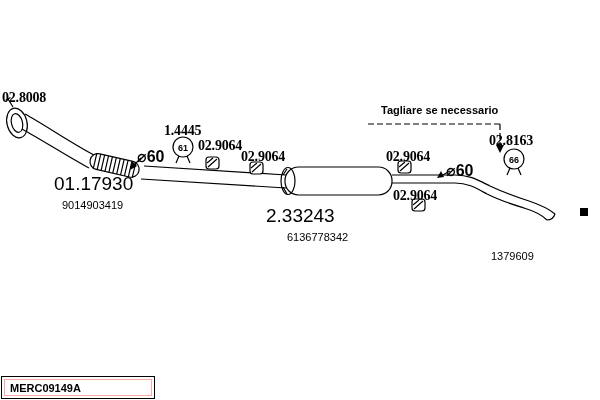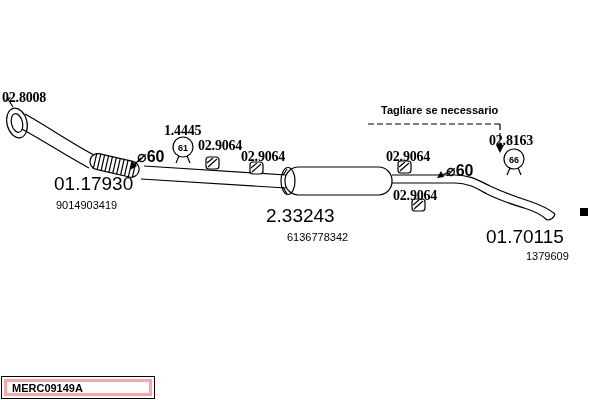--- a/index.html
+++ b/index.html
@@ -14,21 +14,21 @@
   .note { position:absolute; font-size:11px;  font-weight:700; white-space:nowrap; }
   .dia  { position:absolute; font-size:16px;  font-weight:700; white-space:nowrap; }
   .code { position:absolute; font-size:19px;  font-weight:400; white-space:nowrap; }
   .ref  { position:absolute; font-size:11px;  font-weight:400; white-space:nowrap; }
   .codebox-outer {
     position:absolute; left:1px; top:376px; width:152px; height:21px;
     border:1px solid #000;
   }
   .codebox-inner {
     position:absolute; left:2px; top:2px; right:2px; bottom:2px;
-    border:3px solid #fca5a5; display:flex; align-items:center; padding-left:5px;
+    border:1px solid #fca5a5; display:flex; align-items:center; padding-left:5px;
     font-size:11px; font-weight:700;
   }
 </style>
 </head>
 <body>
 
 <div class="stage">
 
   <svg class="art" width="600" height="400" viewBox="0 0 600 400">
     <g stroke="#000" fill="none" stroke-width="1.2">
@@ -124,25 +124,24 @@
   <div class="lbl" style="left:386px;top:149px">02.9064</div>
   <div class="lbl" style="left:393px;top:188px">02.9064</div>
   <div class="lbl" style="left:489px;top:133px">02.8163</div>
 
   <div class="note" style="left:381px;top:104px">Tagliare se necessario</div>
 
   <div class="dia" style="left:137px;top:147px">⌀60</div>
   <div class="dia" style="left:446px;top:161px">⌀60</div>
 
   <div class="code" style="left:54px;top:173px">01.17930</div>
-  <div class="ref" style="left:56px;top:199px">9014903419</div>
+  <div class="ref" style="left:62px;top:199px">9014903419</div>
 
   <div class="code" style="left:266px;top:205px">2.33243</div>
   <div class="ref" style="left:287px;top:231px">6136778342</div>
 
-  <div class="code" style="left:486px;top:226px">01.70115</div>
-  <div class="ref" style="left:526px;top:250px">1379609</div>
+  <div class="ref" style="left:491px;top:250px">1379609</div>
 
   <div class="codebox-outer">
     <div class="codebox-inner">MERC09149A</div>
   </div>
 
 </div>
 
 </body></html>

